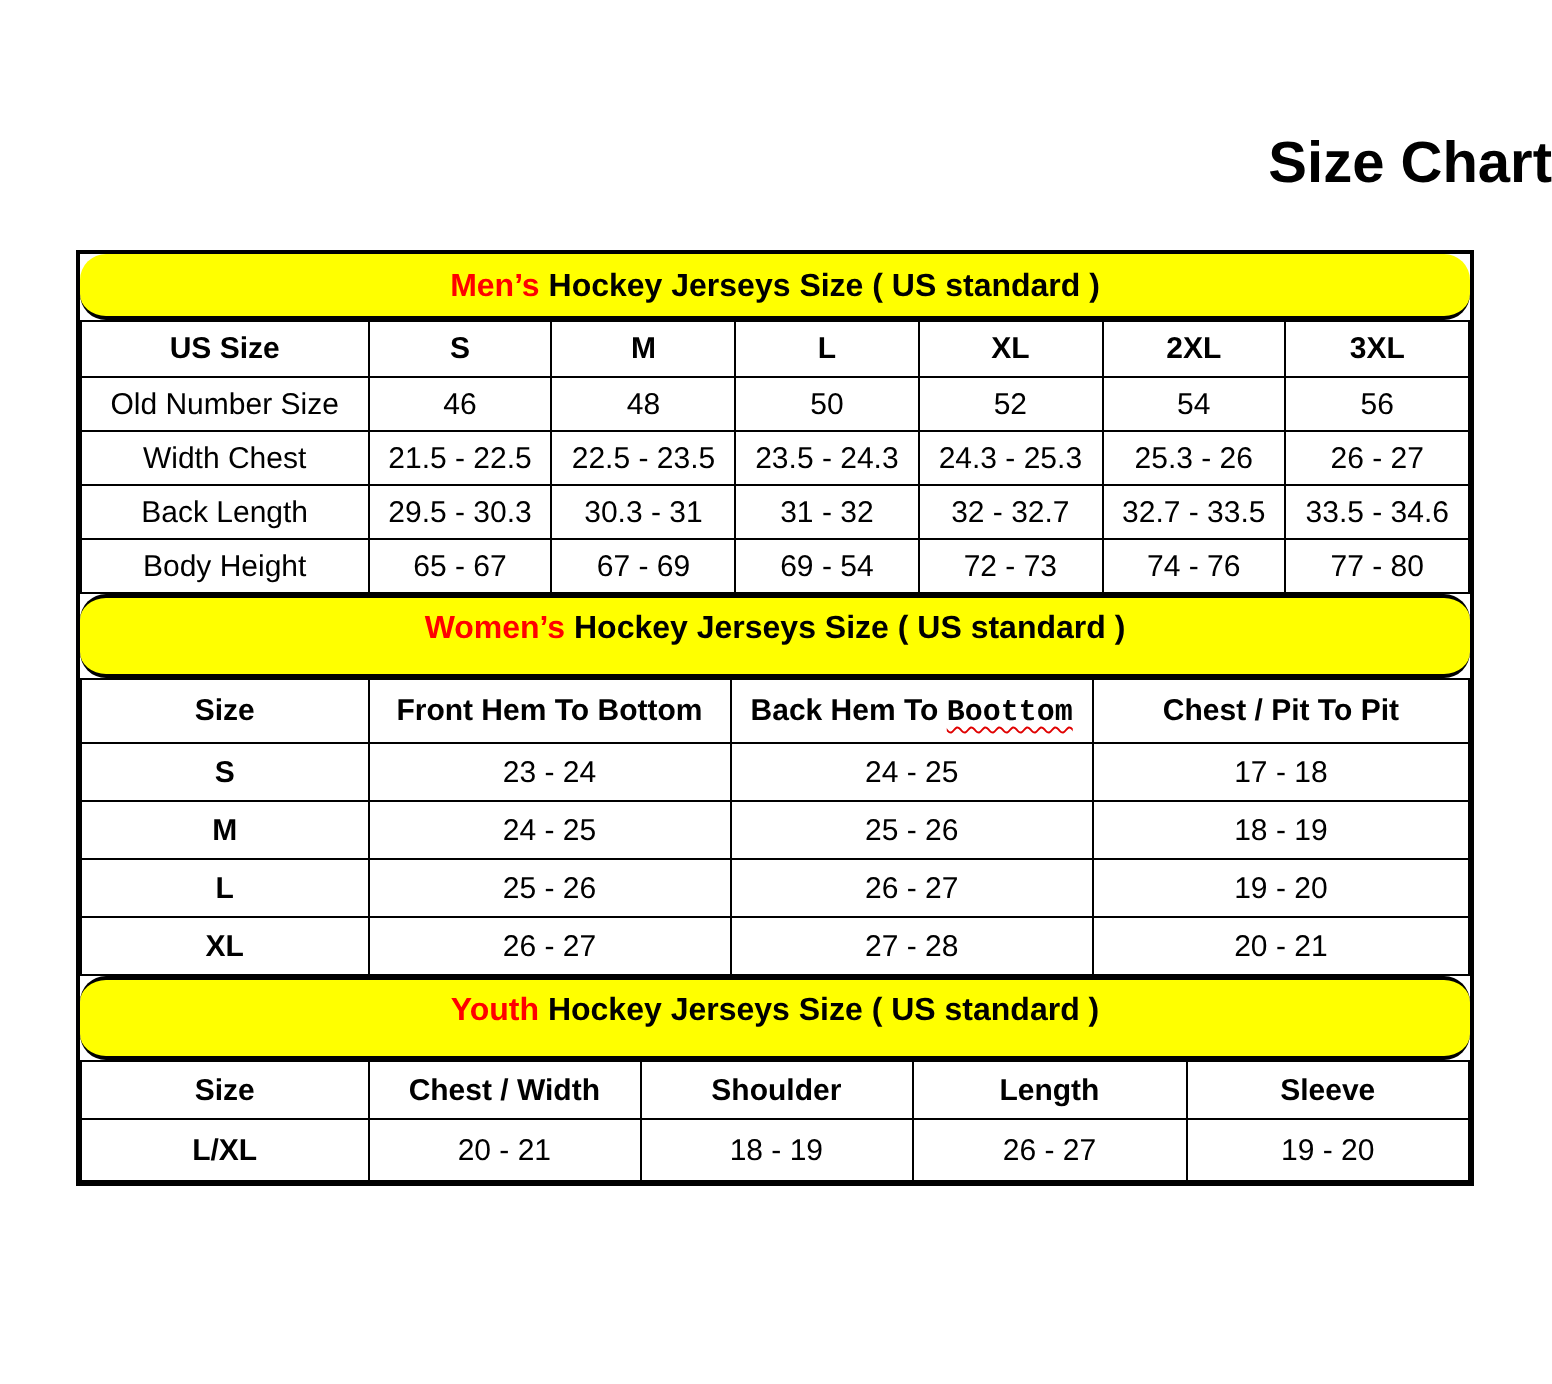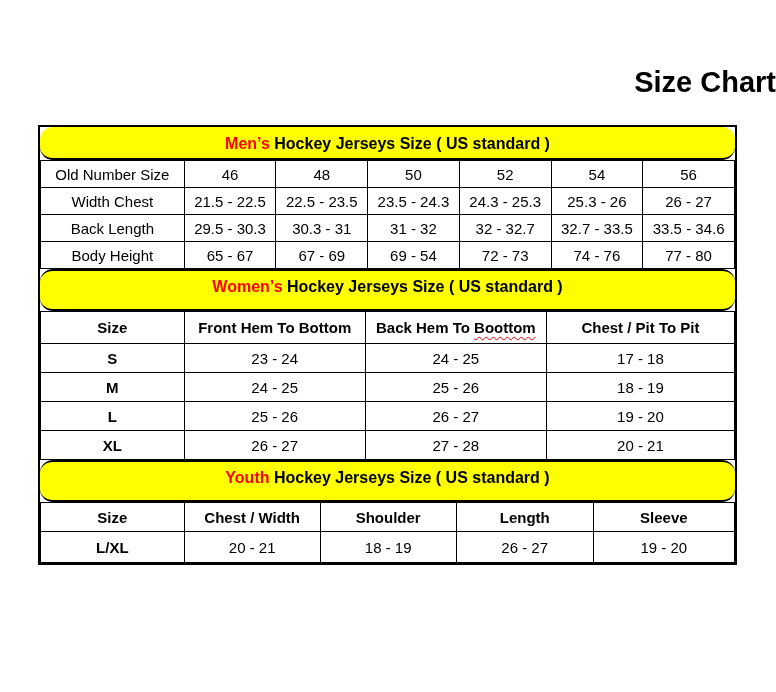--- a/index.html
+++ b/index.html
@@ -59,20 +59,21 @@
   .womens tr.hdr { height: 32px; }
   .youth tr  { height: 31px; }
   .youth tr.hdr { height: 29px; }
   .wavy {
     text-decoration: underline;
     text-decoration-style: wavy;
     text-decoration-color: #e00000;
     text-decoration-thickness: 1px;
     text-underline-offset: 3px;
     text-decoration-skip-ink: none;
+    font-family: Liberation Mono, monospace;
   }
 </style>
 </head>
 <body>
 
 <div class="title">Size Chart</div>
 
 <div class="chart">
 
   <div class="band"><span class="red">Men’s</span><span> Hockey Jerseys Size ( US standard )</span></div>
@@ -81,20 +82,29 @@
     <colgroup>
       <col style="width:20.7%">
         <col style="width:13.217%">
         <col style="width:13.217%">
         <col style="width:13.217%">
         <col style="width:13.217%">
         <col style="width:13.217%">
         <col style="width:13.215%">
     </colgroup>
     <tbody>
+      <tr class="hdr">
+        <td class="bold">US Size</td>
+        <td class="bold">S</td>
+        <td class="bold">M</td>
+        <td class="bold">L</td>
+        <td class="bold">XL</td>
+        <td class="bold">2XL</td>
+        <td class="bold">3XL</td>
+      </tr>
       <tr>
         <td>Old Number Size</td>
         <td>46</td>
         <td>48</td>
         <td>50</td>
         <td>52</td>
         <td>54</td>
         <td>56</td>
       </tr>
       <tr>

